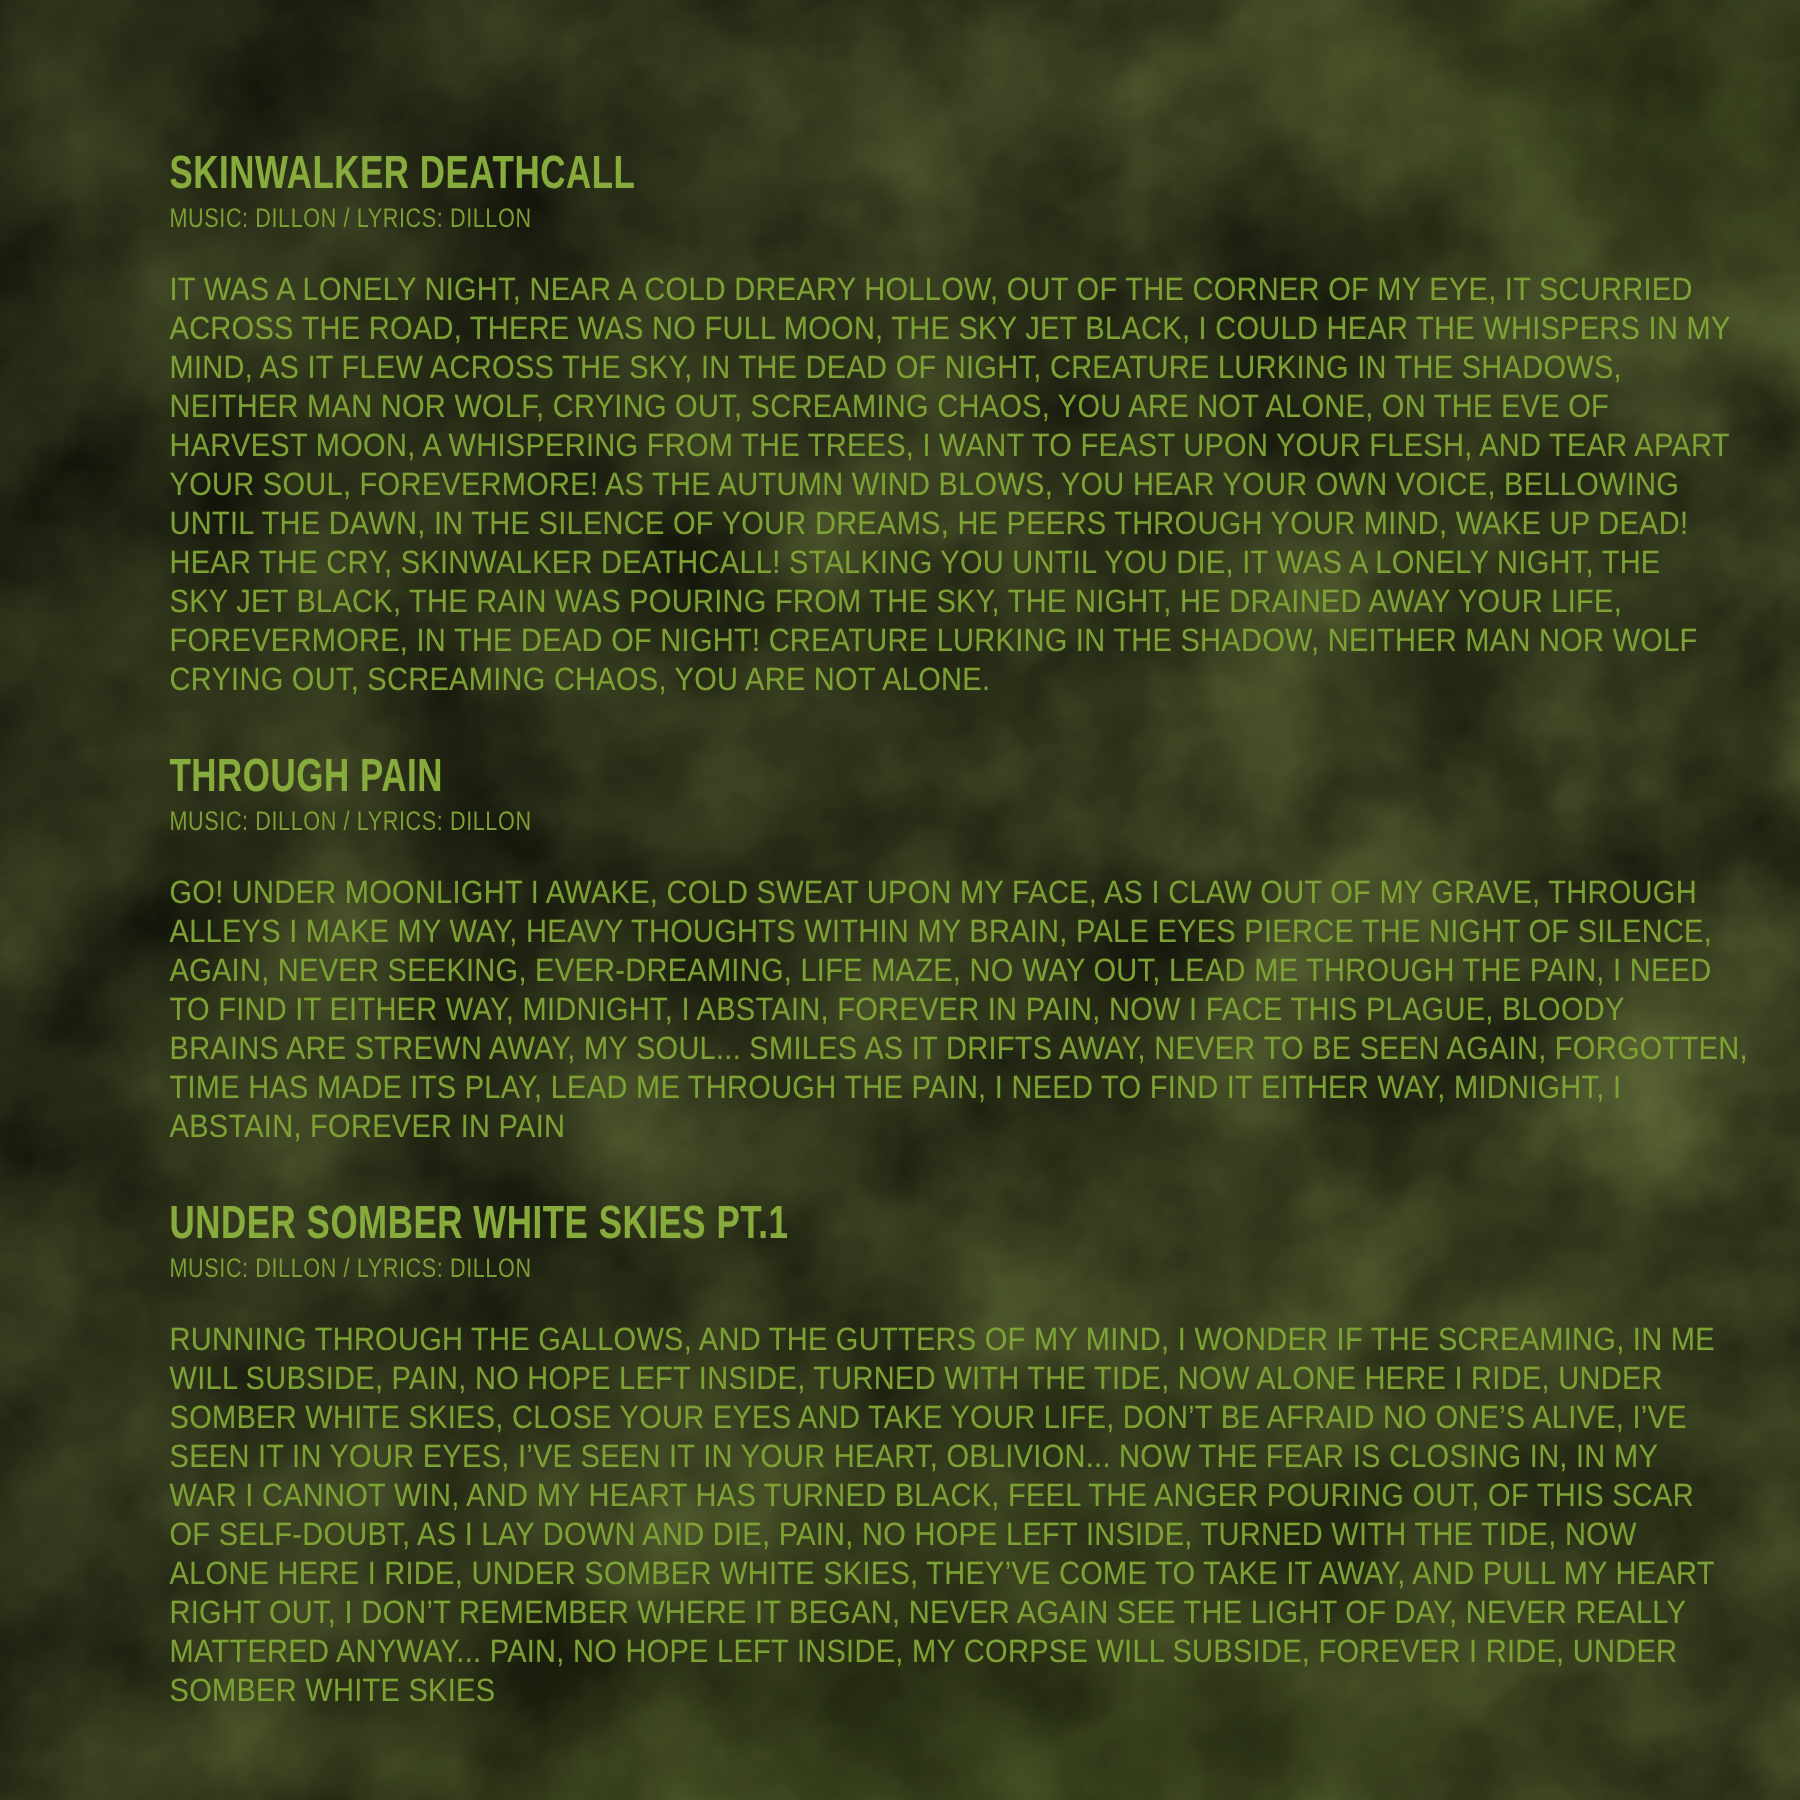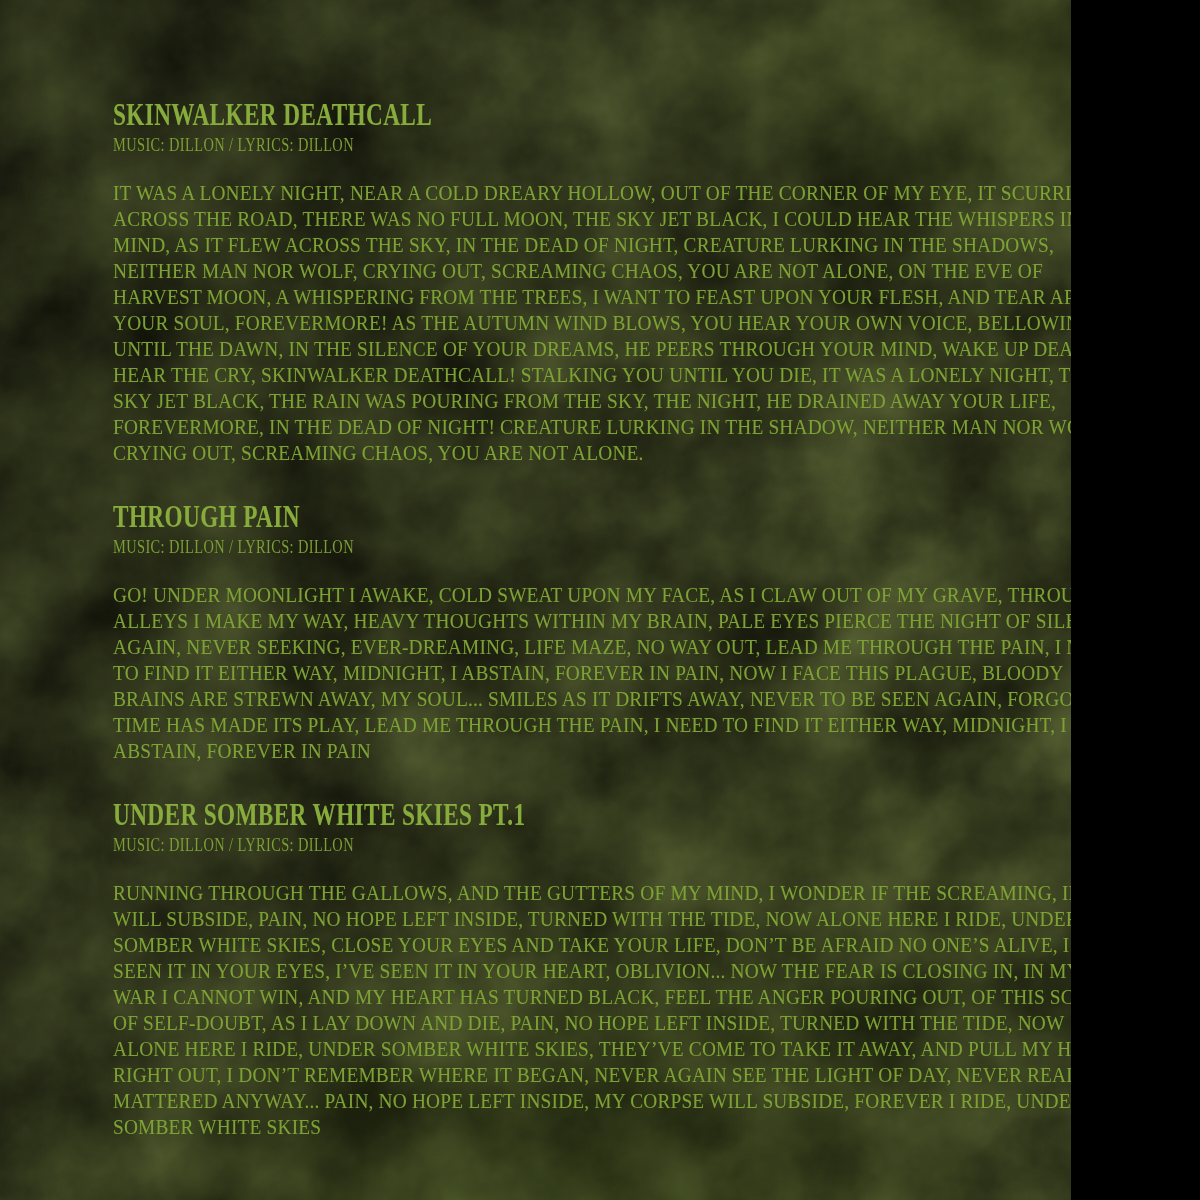--- a/index.html
+++ b/index.html
@@ -2,25 +2,25 @@
 <html><head>
 <meta charset="utf-8">
 <style>
   html, body {
     margin: 0;
     padding: 0;
     background: #000;
   }
   #sheet {
     position: relative;
-    width: 1071px;
+    width: 1200px;
     height: 1200px;
     overflow: hidden;
     background: #13150a;
-    font-family: Liberation Serif, serif;
+    font-family: Liberation Sans, sans-serif;
   }
   
   #sheet svg.texture {
     position: absolute;
     inset: 0;
     display: block;
   }
   .glow-overlay {
     position: absolute;
     inset: 0;

